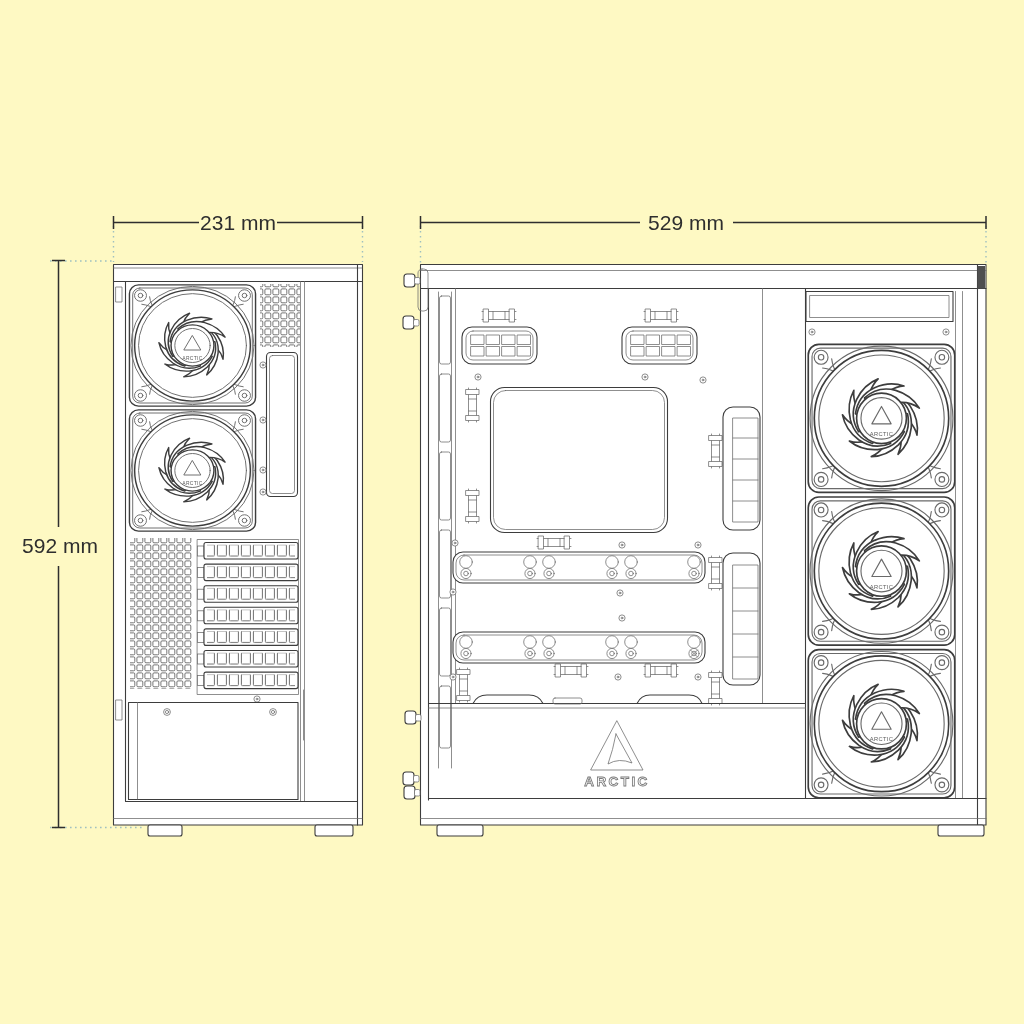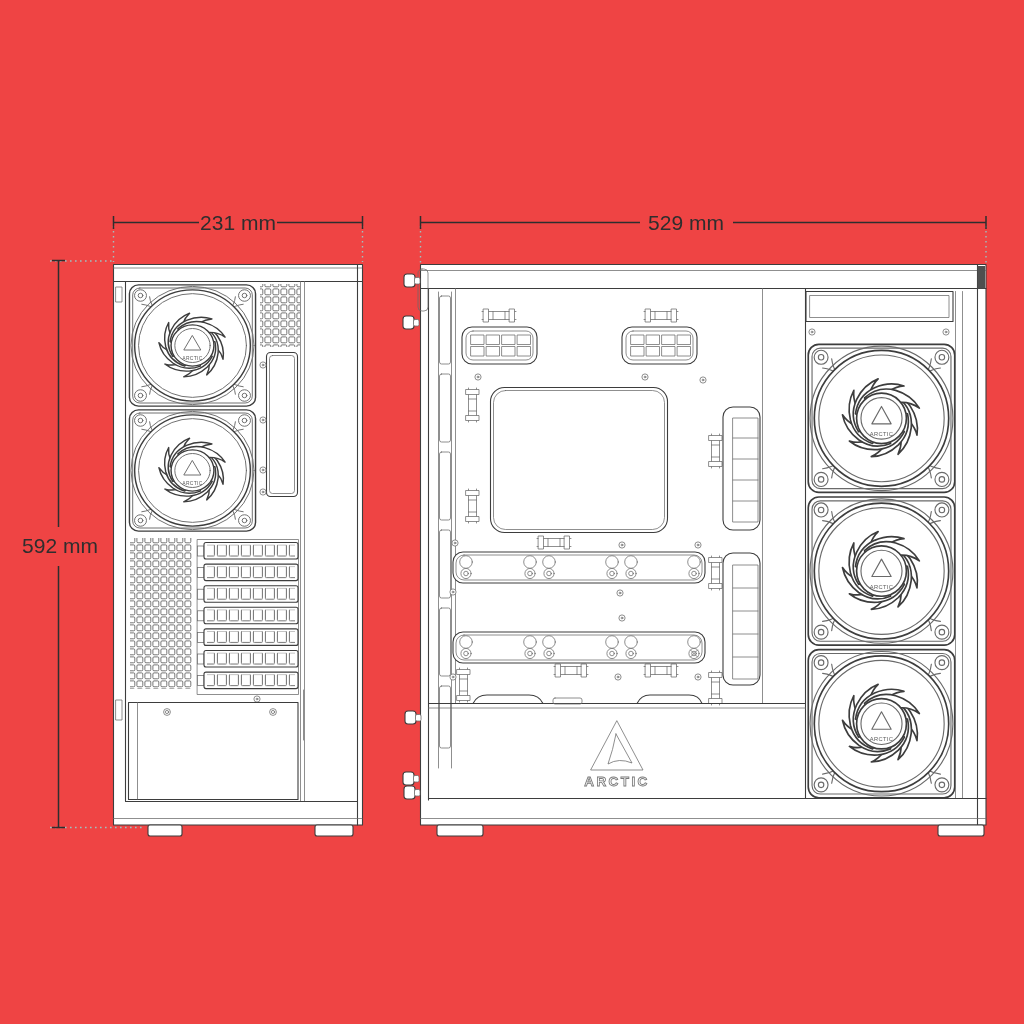--- a/index.html
+++ b/index.html
@@ -1,16 +1,16 @@
 <!DOCTYPE html>
 <html><head>
 <meta charset="utf-8">
 <style>
   html,body{margin:0;padding:0;background:#ffffff;}
-  .canvas{width:1024px;height:1024px;background:#ef4444;position:relative;font-family:"Liberation Sans",sans-serif;}
+  .canvas{width:1024px;height:1024px;background:#fef9c3;position:relative;font-family:"Liberation Sans",sans-serif;}
   svg{display:block;}
   .ln{fill:none;stroke:#3d3d3d;stroke-width:1.1;stroke-linejoin:round;stroke-linecap:round;}
   .lnw{fill:#ffffff;stroke:#3d3d3d;stroke-width:1.1;stroke-linejoin:round;}
   .lnt{fill:none;stroke:#6a6a6a;stroke-width:0.75;stroke-linejoin:round;stroke-linecap:round;}
   .lntw{fill:#ffffff;stroke:#6a6a6a;stroke-width:0.75;}
   .dim{fill:none;stroke:#2e2e2e;stroke-width:1.5;stroke-linecap:butt;}
   .dot{fill:none;stroke:#9fc0c0;stroke-width:1.4;stroke-dasharray:1.6 3.4;}
   .dimtext{font:21px "Liberation Sans",sans-serif;fill:#2e2e2e;}
   .hubtext{font:3.8px "Liberation Sans",sans-serif;fill:#5a5a5a;letter-spacing:.25px;}
   .logotext{font:bold 13.5px "Liberation Sans",sans-serif;letter-spacing:2.4px;fill:none;stroke:#7a7a7a;stroke-width:.85;}

